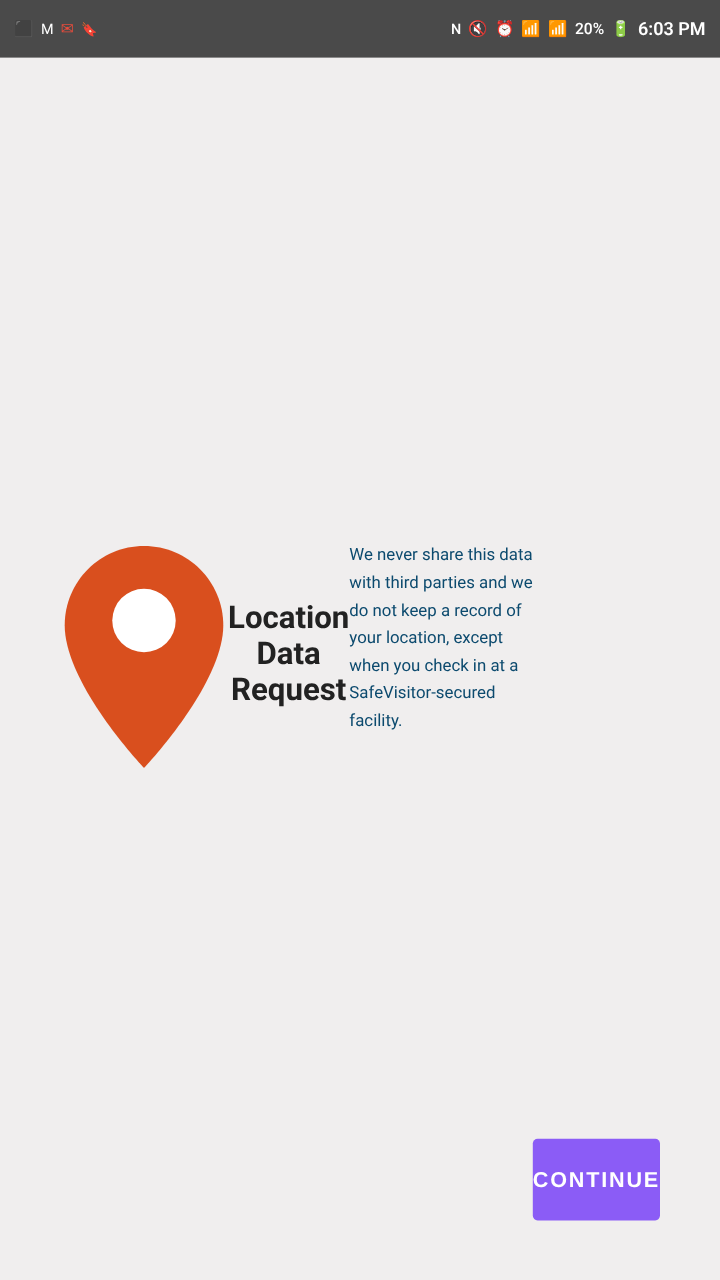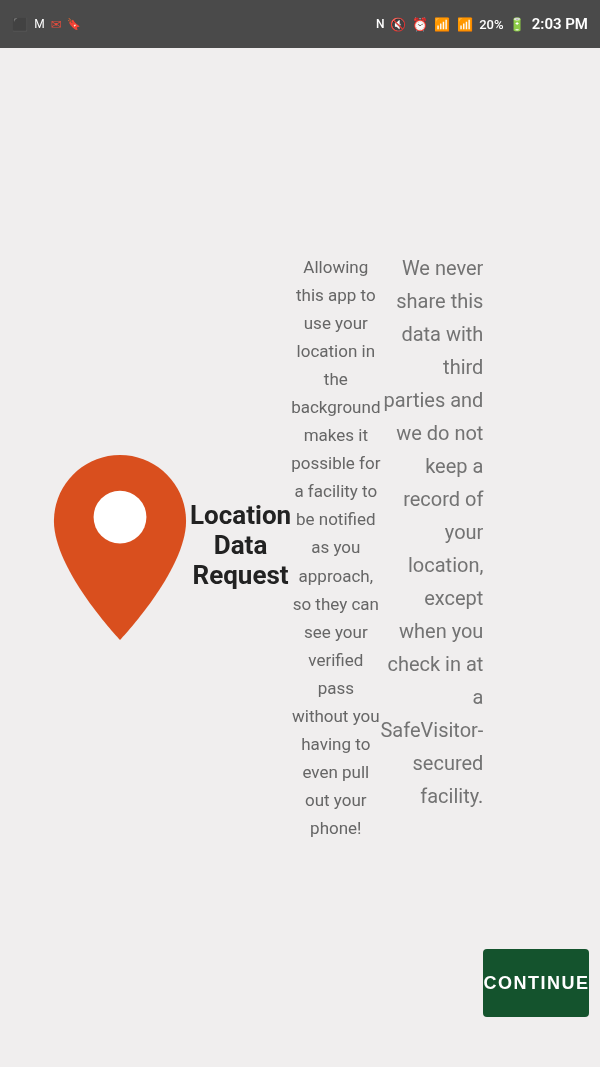--- a/index.html
+++ b/index.html
@@ -95,32 +95,32 @@
     
     .description-text {
       font-size: 17px;
       color: #666666;
       text-align: center;
       line-height: 1.65;
       margin-bottom: 30px;
     }
 
     .description-text-2 {
-      font-size: 20px;
-      color: #737373;
-      text-align: right;
+      font-size: 14px;
+      color: #0c4a6e;
+      text-align: left;
       line-height: 1.65;
       margin-bottom: 60px;
     }
 
     
     .continue-button {
       width: 320px;
       height: 68px;
-      background-color: #14532d;
+      background-color: #8b5cf6;
       border: none;
       border-radius: 4px;
       cursor: pointer;
       display: flex;
       align-items: center;
       justify-content: center;
       margin-top: auto;
     }
 
     .continue-button-label {
@@ -141,36 +141,35 @@
     <span class="status-icon" style="font-size:11px;">🔖</span>
   </div>
   <div class="status-bar-right">
     <span class="status-icon" style="font-size:12px;">N</span>
     <span class="status-icon" style="font-size:13px;">🔇</span>
     <span class="status-icon" style="font-size:13px;">⏰</span>
     <span class="status-icon" style="font-size:13px;">📶</span>
     <span class="status-icon" style="font-size:13px;">📶</span>
     <span class="status-icon">20%</span>
     <span class="status-icon">🔋</span>
-    <span class="status-time">2:03 PM</span>
+    <span class="status-time">6:03 PM</span>
   </div>
 </div>
 
 <div class="main-content">
 
   <div class="location-pin-container">
     <svg class="pin-svg" viewBox="0 0 100 140" xmlns="http://www.w3.org/2000/svg">
       <path d="M50 0 C22.4 0 0 22.4 0 50 C0 87.5 50 140 50 140 C50 140 100 87.5 100 50 C100 22.4 77.6 0 50 0 Z" fill="#d94f1e"></path>
       <circle cx="50" cy="47" r="20" fill="white"></circle>
     </svg>
   </div>
 
   <h1 class="page-title">Location Data Request</h1>
 
-  <p class="description-text">Allowing this app to use your location in the background makes it possible for a facility to be notified as you approach, so they can see your verified pass without you having to even pull out your phone!</p>
 
   <p class="description-text-2">We never share this data with third parties and we do not keep a record of your location, except when you check in at a SafeVisitor-secured facility.</p>
 
   <button class="continue-button">
     <span class="continue-button-label">CONTINUE</span>
   </button>
 
 </div>
 
 </body></html>

